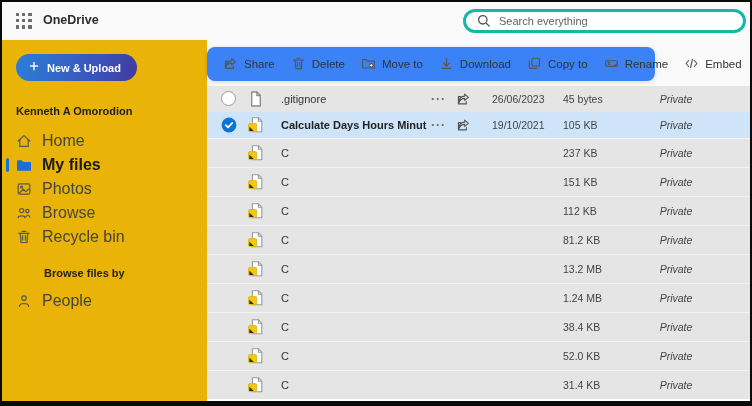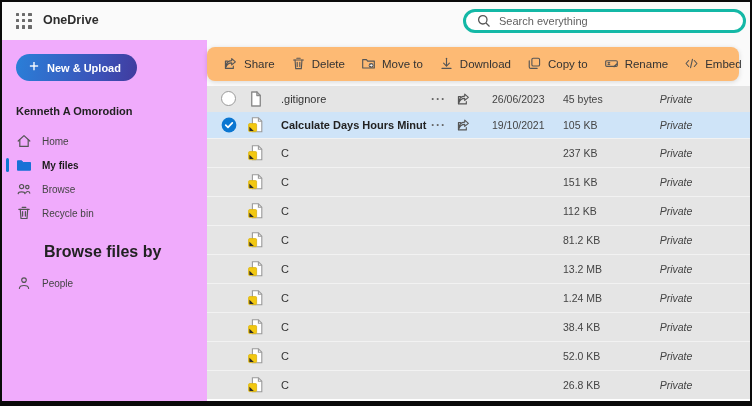--- a/index.html
+++ b/index.html
@@ -18,41 +18,41 @@
   .waffle i { background:#6b6b6b; width:3.2px; height:3.2px; border-radius:0.5px; }
   .app-title { position:absolute; left:41px; top:11px; font-size:12.5px; font-weight:700; color:#2d2d2d; }
   .search { position:absolute; left:461px; right:4px; top:7px; height:24px;
     background:#fff; border:3px solid #14b8a6; border-radius:13px;
     display:flex; align-items:center; padding:0 10px; gap:7px; }
   .search input { border:none; outline:none; flex:1; font-size:11px; color:#333;
     background:transparent; font-family:"Liberation Sans",sans-serif; }
   .search input::placeholder { color:#5f5f5f; }
 
   
-  .sidebar { position:absolute; top:38px; left:0; width:205px; bottom:0; background:#f0abfc; padding:14px 0 0 14px; }
+  .sidebar { position:absolute; top:38px; left:0; width:205px; bottom:0; background:#eab308; padding:14px 0 0 14px; }
   .new-upload { display:inline-flex; align-items:center; gap:7px; height:27px; padding:0 16px 0 12px;
     border:none; border-radius:14px; cursor:pointer;
     background:linear-gradient(100deg,#2a7fd8 0%, #3c51b7 70%, #413b9e 100%);
     color:#fff; font-size:11px; font-weight:700; font-family:"Liberation Sans",sans-serif; }
   .user-name { margin-top:24px; font-size:11px; font-weight:700; color:#222; }
   .side-nav { margin-top:12px; }
   .nav-item { position:relative; display:flex; align-items:center; gap:10px;
-    height:24px; font-size:10px; color:#444; cursor:pointer; }
+    height:24px; font-size:16px; color:#444; cursor:pointer; }
   .nav-item .sel-bar { display:none; }
   .nav-item.selected { color:#1b1b1b; font-weight:700; }
   .nav-item.selected .sel-bar { display:block; position:absolute; left:-10px; top:5px;
     width:3px; height:14px; border-radius:2px; background:#0b76d1; }
-  .browse-label { margin-top:18px; font-size:16px; font-weight:700; color:#222;padding-left:28px; }
+  .browse-label { margin-top:18px; font-size:11px; font-weight:700; color:#222;padding-left:28px; }
   .side-nav.browse { margin-top:10px; }
   .icon16 { width:16px; height:16px; flex:0 0 16px; display:inline-flex; }
   .icon16 svg { width:16px; height:16px; }
 
   
-  .toolbar { position:absolute; left:205px; top:45px; width:532px; height:34px;
-    background:#fdba74; border-radius:8px; box-shadow:0 1px 5px rgba(0,0,0,.14);
+  .toolbar { position:absolute; left:205px; top:45px; width:448px; height:34px;
+    background:#3b82f6; border-radius:8px; box-shadow:0 1px 5px rgba(0,0,0,.14);
     display:flex; align-items:center; padding:0 6px 0 8px; overflow:visible; z-index:5; }
   .tb-item { display:inline-flex; align-items:center; gap:5px; padding:0 8px;
     font-size:11.5px; color:#333; cursor:pointer; white-space:nowrap; }
   .tb-item .icon16 svg { width:15px; height:15px; }
   .tb-item.highlighted { border:3px solid var(--hl,#e0201f); padding:9px 8px; margin:-9px 0 -9px 2px; border-radius:1px; }
 
   
   .list { position:absolute; left:205px; top:84px; right:0; bottom:0; background:#fff; }
   .row { position:relative; height:29px; background:#e5e5e5; cursor:pointer; }
   .row.short { height:26px; }
@@ -125,20 +125,30 @@
           <span class="icon16">
             <svg viewBox="0 0 16 16">
               <path d="M1.5 3.8h4.2l1.4 1.7h7.4v7.7h-13z" fill="#1771d6" stroke="#1771d6" stroke-width="1"></path>
             </svg>
           </span>
           <span>My files</span>
         </div>
         <div class="nav-item">
           <span class="icon16">
             <svg viewBox="0 0 16 16" fill="none" stroke="#555" stroke-width="1.2" stroke-linecap="round" stroke-linejoin="round">
+              <rect x="2.2" y="2.8" width="11.6" height="10.4" rx="1.5"></rect>
+              <circle cx="5.6" cy="6.1" r="1"></circle>
+              <path d="M3.4 12 7.3 8.2 9.8 10.6 12.6 8.2"></path>
+            </svg>
+          </span>
+          <span>Photos</span>
+        </div>
+        <div class="nav-item">
+          <span class="icon16">
+            <svg viewBox="0 0 16 16" fill="none" stroke="#555" stroke-width="1.2" stroke-linecap="round" stroke-linejoin="round">
               <circle cx="5.6" cy="5.6" r="2.1"></circle>
               <path d="M2.2 12.6c.3-2.4 6.5-2.4 6.8 0"></path>
               <circle cx="11.3" cy="6.1" r="1.7"></circle>
               <path d="M9.8 11.8c.6-1.8 3.6-1.7 4 .3"></path>
             </svg>
           </span>
           <span>Browse</span>
         </div>
         <div class="nav-item">
           <span class="icon16">
@@ -377,18 +387,18 @@
       </div>
       <div class="row">
         <span class="cell ficon"><svg viewBox="0 0 18 18">
             <path d="M5.4 1.8h6l3.4 3.4v10.6H5.4z" fill="#fff" stroke="#9a9a9a" stroke-width="1.1"></path>
             <path d="M11.4 1.8v3.4h3.4" fill="none" stroke="#9a9a9a" stroke-width="1.1"></path>
             <rect x="1.6" y="7.6" width="8" height="8" rx="1" fill="#f2c811" stroke="#d9b210" stroke-width="0.8"></rect>
             <path d="M2.4 15v-4.2L6.8 15z" fill="#2b2b2b"></path>
           </svg></span>
         <span class="cell fname">C</span>
         <span class="cell fdate"></span>
-        <span class="cell fsize">26.8 KB</span>
+        <span class="cell fsize">31.4 KB</span>
         <span class="cell fpriv">Private</span>
       </div>
     </div>
 
 </div>
 
 </body></html>

